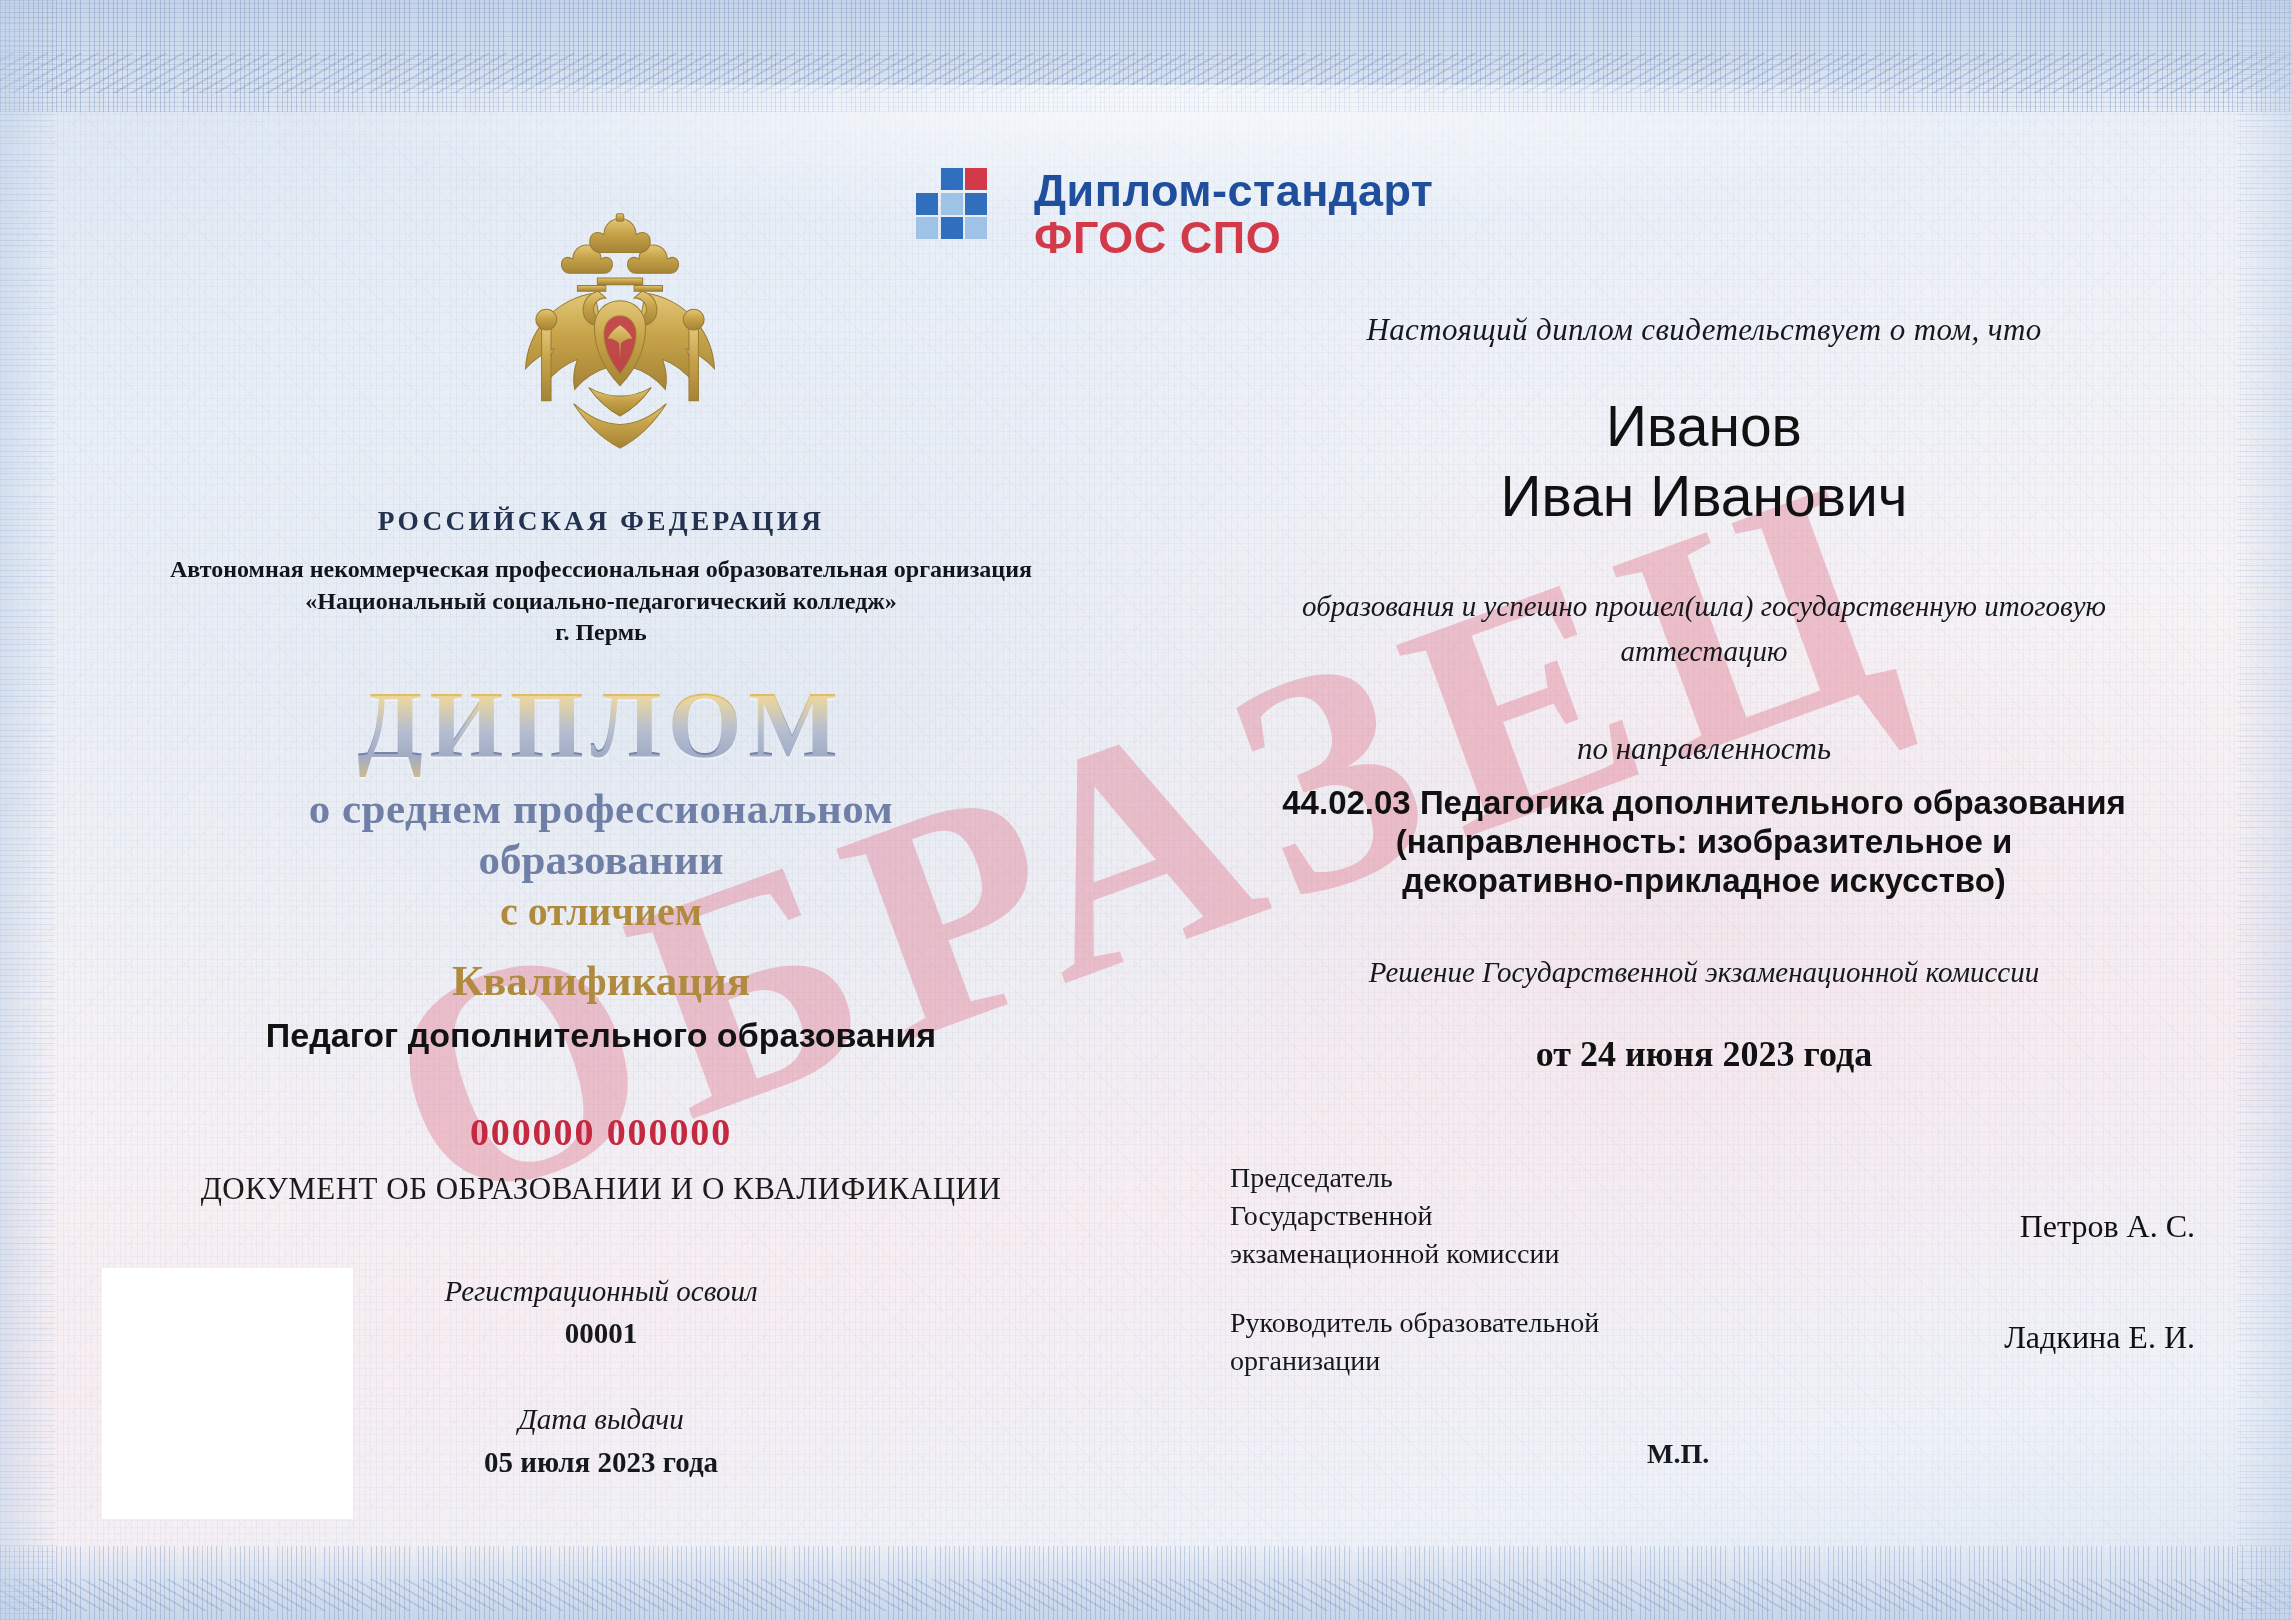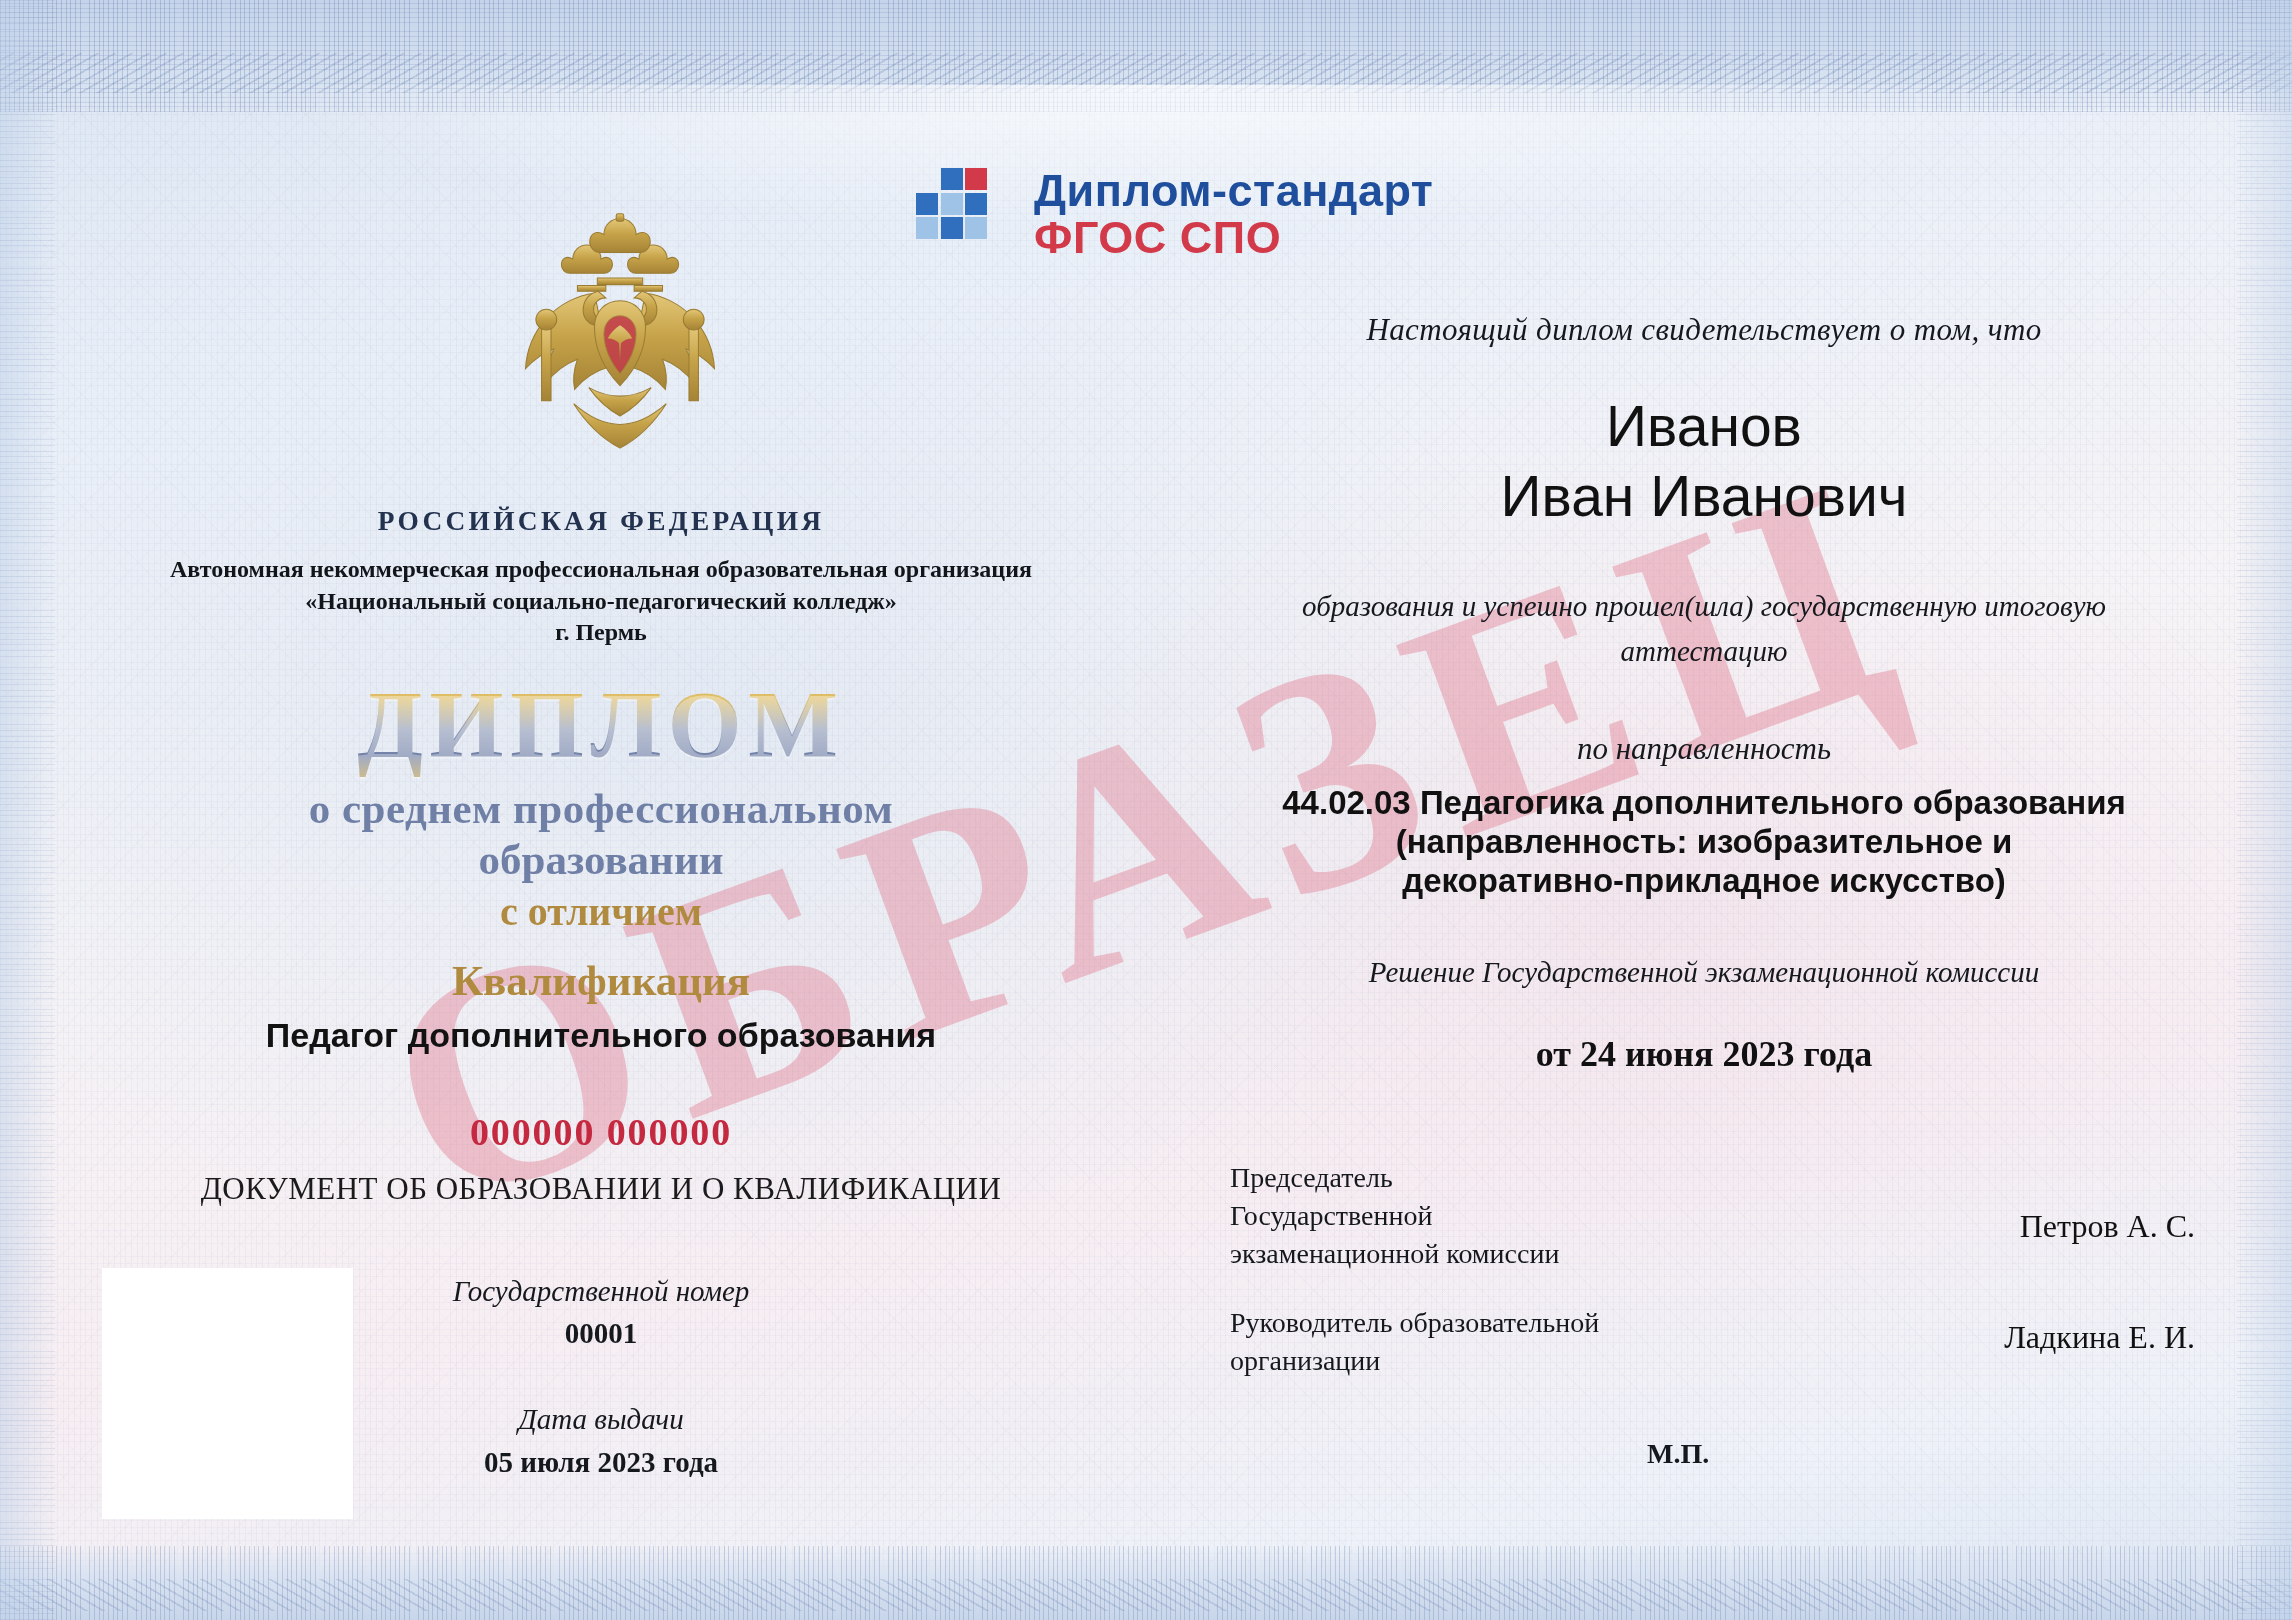--- a/index.html
+++ b/index.html
@@ -474,21 +474,21 @@
       <div>г. Пермь</div>
     </div>
     <div class="diplom-word">ДИПЛОМ</div>
     <div class="sub-1">о среднем профессиональном</div>
     <div class="sub-2">образовании</div>
     <div class="sub-3">с отличием</div>
     <div class="qual-title">Квалификация</div>
     <div class="qual-value">Педагог дополнительного образования</div>
     <div class="blank-number">000000 000000</div>
     <div class="doc-caption">ДОКУМЕНТ ОБ ОБРАЗОВАНИИ И О КВАЛИФИКАЦИИ</div>
-    <div class="reg-label">Государственной номер</div>
+    <div class="reg-label">Регистрационный освоил</div>
     <div class="reg-value">00001</div>
     <div class="date-label">Дата выдачи</div>
     <div class="date-value">05 июля 2023 года</div>
   </div>
 
   <div class="qr">
     <div class="qr-grid" id="qr-grid"><span></span><span></span><span></span><span></span><span></span><span></span><span></span><span style="background: rgb(255, 255, 255);"></span><span></span><span></span><span></span><span></span><span></span><span></span><span style="background: rgb(255, 255, 255);"></span><span style="background: rgb(255, 255, 255);"></span><span></span><span style="background: rgb(255, 255, 255);"></span><span style="background: rgb(255, 255, 255);"></span><span style="background: rgb(255, 255, 255);"></span><span style="background: rgb(255, 255, 255);"></span><span></span><span></span><span style="background: rgb(255, 255, 255);"></span><span style="background: rgb(255, 255, 255);"></span><span style="background: rgb(255, 255, 255);"></span><span></span><span></span><span></span><span></span><span></span><span></span><span></span><span></span><span style="background: rgb(255, 255, 255);"></span><span style="background: rgb(255, 255, 255);"></span><span style="background: rgb(255, 255, 255);"></span><span style="background: rgb(255, 255, 255);"></span><span style="background: rgb(255, 255, 255);"></span><span></span><span style="background: rgb(255, 255, 255);"></span><span style="background: rgb(255, 255, 255);"></span><span></span><span></span><span></span><span></span><span style="background: rgb(255, 255, 255);"></span><span style="background: rgb(255, 255, 255);"></span><span></span><span style="background: rgb(255, 255, 255);"></span><span></span><span></span><span></span><span style="background: rgb(255, 255, 255);"></span><span style="background: rgb(255, 255, 255);"></span><span style="background: rgb(255, 255, 255);"></span><span></span><span></span><span style="background: rgb(255, 255, 255);"></span><span></span><span style="background: rgb(255, 255, 255);"></span><span style="background: rgb(255, 255, 255);"></span><span style="background: rgb(255, 255, 255);"></span><span style="background: rgb(255, 255, 255);"></span><span style="background: rgb(255, 255, 255);"></span><span></span><span></span><span style="background: rgb(255, 255, 255);"></span><span></span><span></span><span></span><span style="background: rgb(255, 255, 255);"></span><span></span><span style="background: rgb(255, 255, 255);"></span><span style="background: rgb(255, 255, 255);"></span><span></span><span></span><span></span><span></span><span style="background: rgb(255, 255, 255);"></span><span style="background: rgb(255, 255, 255);"></span><span></span><span style="background: rgb(255, 255, 255);"></span><span></span><span></span><span style="background: rgb(255, 255, 255);"></span><span style="background: rgb(255, 255, 255);"></span><span style="background: rgb(255, 255, 255);"></span><span style="background: rgb(255, 255, 255);"></span><span style="background: rgb(255, 255, 255);"></span><span></span><span style="background: rgb(255, 255, 255);"></span><span></span><span style="background: rgb(255, 255, 255);"></span><span></span><span></span><span></span><span style="background: rgb(255, 255, 255);"></span><span></span><span></span><span style="background: rgb(255, 255, 255);"></span><span></span><span></span><span></span><span style="background: rgb(255, 255, 255);"></span><span></span><span style="background: rgb(255, 255, 255);"></span><span style="background: rgb(255, 255, 255);"></span><span></span><span style="background: rgb(255, 255, 255);"></span><span></span><span></span><span style="background: rgb(255, 255, 255);"></span><span></span><span></span><span></span><span></span><span></span><span style="background: rgb(255, 255, 255);"></span><span></span><span style="background: rgb(255, 255, 255);"></span><span style="background: rgb(255, 255, 255);"></span><span style="background: rgb(255, 255, 255);"></span><span></span><span style="background: rgb(255, 255, 255);"></span><span></span><span style="background: rgb(255, 255, 255);"></span><span></span><span></span><span></span><span style="background: rgb(255, 255, 255);"></span><span></span><span></span><span style="background: rgb(255, 255, 255);"></span><span></span><span></span><span></span><span style="background: rgb(255, 255, 255);"></span><span></span><span style="background: rgb(255, 255, 255);"></span><span></span><span></span><span></span><span style="background: rgb(255, 255, 255);"></span><span style="background: rgb(255, 255, 255);"></span><span style="background: rgb(255, 255, 255);"></span><span></span><span></span><span style="background: rgb(255, 255, 255);"></span><span style="background: rgb(255, 255, 255);"></span><span style="background: rgb(255, 255, 255);"></span><span style="background: rgb(255, 255, 255);"></span><span style="background: rgb(255, 255, 255);"></span><span style="background: rgb(255, 255, 255);"></span><span style="background: rgb(255, 255, 255);"></span><span style="background: rgb(255, 255, 255);"></span><span style="background: rgb(255, 255, 255);"></span><span style="background: rgb(255, 255, 255);"></span><span></span><span style="background: rgb(255, 255, 255);"></span><span></span><span></span><span></span><span style="background: rgb(255, 255, 255);"></span><span></span><span></span><span style="background: rgb(255, 255, 255);"></span><span style="background: rgb(255, 255, 255);"></span><span style="background: rgb(255, 255, 255);"></span><span style="background: rgb(255, 255, 255);"></span><span style="background: rgb(255, 255, 255);"></span><span></span><span style="background: rgb(255, 255, 255);"></span><span></span><span style="background: rgb(255, 255, 255);"></span><span style="background: rgb(255, 255, 255);"></span><span></span><span></span><span style="background: rgb(255, 255, 255);"></span><span></span><span></span><span></span><span style="background: rgb(255, 255, 255);"></span><span style="background: rgb(255, 255, 255);"></span><span></span><span style="background: rgb(255, 255, 255);"></span><span style="background: rgb(255, 255, 255);"></span><span></span><span></span><span></span><span style="background: rgb(255, 255, 255);"></span><span></span><span style="background: rgb(255, 255, 255);"></span><span style="background: rgb(255, 255, 255);"></span><span style="background: rgb(255, 255, 255);"></span><span style="background: rgb(255, 255, 255);"></span><span style="background: rgb(255, 255, 255);"></span><span></span><span></span><span></span><span></span><span></span><span></span><span></span><span></span><span style="background: rgb(255, 255, 255);"></span><span style="background: rgb(255, 255, 255);"></span><span style="background: rgb(255, 255, 255);"></span><span></span><span></span><span></span><span style="background: rgb(255, 255, 255);"></span><span></span><span style="background: rgb(255, 255, 255);"></span><span></span><span></span><span></span><span style="background: rgb(255, 255, 255);"></span><span style="background: rgb(255, 255, 255);"></span><span style="background: rgb(255, 255, 255);"></span><span style="background: rgb(255, 255, 255);"></span><span></span><span style="background: rgb(255, 255, 255);"></span><span style="background: rgb(255, 255, 255);"></span><span></span><span></span><span></span><span></span><span></span><span></span><span></span><span style="background: rgb(255, 255, 255);"></span><span style="background: rgb(255, 255, 255);"></span><span style="background: rgb(255, 255, 255);"></span><span style="background: rgb(255, 255, 255);"></span><span style="background: rgb(255, 255, 255);"></span><span style="background: rgb(255, 255, 255);"></span><span style="background: rgb(255, 255, 255);"></span><span style="background: rgb(255, 255, 255);"></span><span></span><span></span><span></span><span></span><span></span><span style="background: rgb(255, 255, 255);"></span><span style="background: rgb(255, 255, 255);"></span><span style="background: rgb(255, 255, 255);"></span><span></span><span></span><span style="background: rgb(255, 255, 255);"></span><span style="background: rgb(255, 255, 255);"></span><span style="background: rgb(255, 255, 255);"></span><span style="background: rgb(255, 255, 255);"></span><span></span><span></span><span></span><span style="background: rgb(255, 255, 255);"></span><span style="background: rgb(255, 255, 255);"></span><span style="background: rgb(255, 255, 255);"></span><span style="background: rgb(255, 255, 255);"></span><span style="background: rgb(255, 255, 255);"></span><span style="background: rgb(255, 255, 255);"></span><span style="background: rgb(255, 255, 255);"></span><span style="background: rgb(255, 255, 255);"></span><span style="background: rgb(255, 255, 255);"></span><span style="background: rgb(255, 255, 255);"></span><span></span><span style="background: rgb(255, 255, 255);"></span><span></span><span></span><span></span><span style="background: rgb(255, 255, 255);"></span><span style="background: rgb(255, 255, 255);"></span><span style="background: rgb(255, 255, 255);"></span><span></span><span style="background: rgb(255, 255, 255);"></span><span style="background: rgb(255, 255, 255);"></span><span></span><span style="background: rgb(255, 255, 255);"></span><span style="background: rgb(255, 255, 255);"></span><span></span><span style="background: rgb(255, 255, 255);"></span><span></span><span style="background: rgb(255, 255, 255);"></span><span></span><span></span><span></span><span style="background: rgb(255, 255, 255);"></span><span></span><span></span><span style="background: rgb(255, 255, 255);"></span><span style="background: rgb(255, 255, 255);"></span><span></span><span style="background: rgb(255, 255, 255);"></span><span style="background: rgb(255, 255, 255);"></span><span></span><span></span><span></span><span style="background: rgb(255, 255, 255);"></span><span></span><span></span><span></span><span></span><span></span><span style="background: rgb(255, 255, 255);"></span><span style="background: rgb(255, 255, 255);"></span><span style="background: rgb(255, 255, 255);"></span><span style="background: rgb(255, 255, 255);"></span><span style="background: rgb(255, 255, 255);"></span><span></span><span style="background: rgb(255, 255, 255);"></span><span></span><span style="background: rgb(255, 255, 255);"></span><span></span><span style="background: rgb(255, 255, 255);"></span><span></span><span style="background: rgb(255, 255, 255);"></span><span></span><span style="background: rgb(255, 255, 255);"></span><span></span><span></span><span style="background: rgb(255, 255, 255);"></span><span></span><span></span><span></span><span style="background: rgb(255, 255, 255);"></span><span style="background: rgb(255, 255, 255);"></span><span style="background: rgb(255, 255, 255);"></span><span></span><span style="background: rgb(255, 255, 255);"></span><span style="background: rgb(255, 255, 255);"></span><span style="background: rgb(255, 255, 255);"></span><span style="background: rgb(255, 255, 255);"></span><span></span><span></span><span></span><span></span><span></span><span style="background: rgb(255, 255, 255);"></span><span style="background: rgb(255, 255, 255);"></span><span style="background: rgb(255, 255, 255);"></span><span style="background: rgb(255, 255, 255);"></span><span style="background: rgb(255, 255, 255);"></span><span style="background: rgb(255, 255, 255);"></span><span style="background: rgb(255, 255, 255);"></span><span></span><span style="background: rgb(255, 255, 255);"></span><span style="background: rgb(255, 255, 255);"></span><span></span><span style="background: rgb(255, 255, 255);"></span><span style="background: rgb(255, 255, 255);"></span><span style="background: rgb(255, 255, 255);"></span><span></span><span style="background: rgb(255, 255, 255);"></span><span style="background: rgb(255, 255, 255);"></span><span style="background: rgb(255, 255, 255);"></span><span></span><span style="background: rgb(255, 255, 255);"></span><span></span><span></span><span style="background: rgb(255, 255, 255);"></span><span></span><span></span><span></span><span></span><span></span><span style="background: rgb(255, 255, 255);"></span><span></span><span></span><span></span><span style="background: rgb(255, 255, 255);"></span><span></span><span style="background: rgb(255, 255, 255);"></span><span></span><span style="background: rgb(255, 255, 255);"></span><span style="background: rgb(255, 255, 255);"></span><span></span><span style="background: rgb(255, 255, 255);"></span><span style="background: rgb(255, 255, 255);"></span><span style="background: rgb(255, 255, 255);"></span><span></span><span></span><span></span><span style="background: rgb(255, 255, 255);"></span><span></span><span></span><span style="background: rgb(255, 255, 255);"></span><span></span><span></span><span></span><span style="background: rgb(255, 255, 255);"></span><span style="background: rgb(255, 255, 255);"></span><span></span><span></span><span style="background: rgb(255, 255, 255);"></span><span></span><span style="background: rgb(255, 255, 255);"></span><span style="background: rgb(255, 255, 255);"></span><span style="background: rgb(255, 255, 255);"></span><span style="background: rgb(255, 255, 255);"></span><span></span><span></span><span></span><span></span><span style="background: rgb(255, 255, 255);"></span><span style="background: rgb(255, 255, 255);"></span><span></span><span style="background: rgb(255, 255, 255);"></span><span></span><span style="background: rgb(255, 255, 255);"></span><span></span><span></span><span></span><span style="background: rgb(255, 255, 255);"></span><span></span><span></span><span style="background: rgb(255, 255, 255);"></span><span style="background: rgb(255, 255, 255);"></span><span style="background: rgb(255, 255, 255);"></span><span style="background: rgb(255, 255, 255);"></span><span style="background: rgb(255, 255, 255);"></span><span style="background: rgb(255, 255, 255);"></span><span></span><span></span><span></span><span style="background: rgb(255, 255, 255);"></span><span style="background: rgb(255, 255, 255);"></span><span></span><span></span><span></span><span></span><span style="background: rgb(255, 255, 255);"></span><span></span><span></span><span style="background: rgb(255, 255, 255);"></span><span></span><span style="background: rgb(255, 255, 255);"></span><span></span><span style="background: rgb(255, 255, 255);"></span><span></span><span></span><span></span><span></span><span style="background: rgb(255, 255, 255);"></span><span></span><span></span><span style="background: rgb(255, 255, 255);"></span><span style="background: rgb(255, 255, 255);"></span><span style="background: rgb(255, 255, 255);"></span><span style="background: rgb(255, 255, 255);"></span><span style="background: rgb(255, 255, 255);"></span><span></span><span></span><span></span><span style="background: rgb(255, 255, 255);"></span><span></span><span></span><span style="background: rgb(255, 255, 255);"></span><span style="background: rgb(255, 255, 255);"></span><span style="background: rgb(255, 255, 255);"></span><span></span><span style="background: rgb(255, 255, 255);"></span><span style="background: rgb(255, 255, 255);"></span><span style="background: rgb(255, 255, 255);"></span><span style="background: rgb(255, 255, 255);"></span><span></span><span style="background: rgb(255, 255, 255);"></span><span style="background: rgb(255, 255, 255);"></span><span style="background: rgb(255, 255, 255);"></span><span></span><span></span><span style="background: rgb(255, 255, 255);"></span><span></span><span></span><span style="background: rgb(255, 255, 255);"></span><span></span><span style="background: rgb(255, 255, 255);"></span><span style="background: rgb(255, 255, 255);"></span><span style="background: rgb(255, 255, 255);"></span><span style="background: rgb(255, 255, 255);"></span><span></span><span style="background: rgb(255, 255, 255);"></span><span></span><span></span><span></span><span style="background: rgb(255, 255, 255);"></span><span style="background: rgb(255, 255, 255);"></span><span style="background: rgb(255, 255, 255);"></span><span style="background: rgb(255, 255, 255);"></span><span></span><span></span><span style="background: rgb(255, 255, 255);"></span><span></span><span></span><span></span><span></span><span style="background: rgb(255, 255, 255);"></span><span style="background: rgb(255, 255, 255);"></span><span style="background: rgb(255, 255, 255);"></span><span></span><span style="background: rgb(255, 255, 255);"></span><span></span><span style="background: rgb(255, 255, 255);"></span><span style="background: rgb(255, 255, 255);"></span><span></span><span></span><span style="background: rgb(255, 255, 255);"></span><span style="background: rgb(255, 255, 255);"></span><span style="background: rgb(255, 255, 255);"></span><span></span><span></span><span></span><span></span><span style="background: rgb(255, 255, 255);"></span><span style="background: rgb(255, 255, 255);"></span><span style="background: rgb(255, 255, 255);"></span><span style="background: rgb(255, 255, 255);"></span><span style="background: rgb(255, 255, 255);"></span><span style="background: rgb(255, 255, 255);"></span><span style="background: rgb(255, 255, 255);"></span><span></span><span></span><span></span><span></span><span style="background: rgb(255, 255, 255);"></span><span></span><span style="background: rgb(255, 255, 255);"></span><span></span><span></span><span></span><span></span><span style="background: rgb(255, 255, 255);"></span><span style="background: rgb(255, 255, 255);"></span><span></span><span></span><span style="background: rgb(255, 255, 255);"></span><span style="background: rgb(255, 255, 255);"></span><span style="background: rgb(255, 255, 255);"></span><span style="background: rgb(255, 255, 255);"></span><span style="background: rgb(255, 255, 255);"></span><span style="background: rgb(255, 255, 255);"></span><span style="background: rgb(255, 255, 255);"></span><span style="background: rgb(255, 255, 255);"></span><span></span><span style="background: rgb(255, 255, 255);"></span><span style="background: rgb(255, 255, 255);"></span><span style="background: rgb(255, 255, 255);"></span><span></span><span style="background: rgb(255, 255, 255);"></span><span style="background: rgb(255, 255, 255);"></span><span style="background: rgb(255, 255, 255);"></span><span style="background: rgb(255, 255, 255);"></span><span style="background: rgb(255, 255, 255);"></span><span></span><span style="background: rgb(255, 255, 255);"></span><span style="background: rgb(255, 255, 255);"></span><span style="background: rgb(255, 255, 255);"></span><span style="background: rgb(255, 255, 255);"></span><span></span><span style="background: rgb(255, 255, 255);"></span><span></span><span></span><span style="background: rgb(255, 255, 255);"></span><span></span><span style="background: rgb(255, 255, 255);"></span><span></span><span></span><span></span><span></span><span></span><span></span><span></span><span></span><span style="background: rgb(255, 255, 255);"></span><span style="background: rgb(255, 255, 255);"></span><span style="background: rgb(255, 255, 255);"></span><span></span><span></span><span style="background: rgb(255, 255, 255);"></span><span style="background: rgb(255, 255, 255);"></span><span></span><span style="background: rgb(255, 255, 255);"></span><span style="background: rgb(255, 255, 255);"></span><span></span><span style="background: rgb(255, 255, 255);"></span><span style="background: rgb(255, 255, 255);"></span><span style="background: rgb(255, 255, 255);"></span><span></span><span></span><span></span><span style="background: rgb(255, 255, 255);"></span><span style="background: rgb(255, 255, 255);"></span><span style="background: rgb(255, 255, 255);"></span><span></span><span></span><span></span><span></span><span></span><span style="background: rgb(255, 255, 255);"></span><span></span><span></span><span style="background: rgb(255, 255, 255);"></span><span style="background: rgb(255, 255, 255);"></span><span style="background: rgb(255, 255, 255);"></span><span style="background: rgb(255, 255, 255);"></span><span style="background: rgb(255, 255, 255);"></span><span></span><span style="background: rgb(255, 255, 255);"></span><span style="background: rgb(255, 255, 255);"></span><span style="background: rgb(255, 255, 255);"></span><span style="background: rgb(255, 255, 255);"></span><span style="background: rgb(255, 255, 255);"></span><span></span><span></span><span></span><span></span><span style="background: rgb(255, 255, 255);"></span><span style="background: rgb(255, 255, 255);"></span><span style="background: rgb(255, 255, 255);"></span><span style="background: rgb(255, 255, 255);"></span><span></span><span style="background: rgb(255, 255, 255);"></span><span style="background: rgb(255, 255, 255);"></span><span></span><span></span><span style="background: rgb(255, 255, 255);"></span><span></span><span></span><span></span><span style="background: rgb(255, 255, 255);"></span><span></span><span style="background: rgb(255, 255, 255);"></span><span style="background: rgb(255, 255, 255);"></span><span style="background: rgb(255, 255, 255);"></span><span></span><span></span><span></span><span style="background: rgb(255, 255, 255);"></span><span style="background: rgb(255, 255, 255);"></span><span></span><span style="background: rgb(255, 255, 255);"></span><span></span><span style="background: rgb(255, 255, 255);"></span><span style="background: rgb(255, 255, 255);"></span><span style="background: rgb(255, 255, 255);"></span><span></span><span></span><span style="background: rgb(255, 255, 255);"></span><span style="background: rgb(255, 255, 255);"></span><span style="background: rgb(255, 255, 255);"></span><span></span><span></span><span style="background: rgb(255, 255, 255);"></span><span style="background: rgb(255, 255, 255);"></span><span style="background: rgb(255, 255, 255);"></span><span></span><span></span><span></span><span style="background: rgb(255, 255, 255);"></span><span></span><span style="background: rgb(255, 255, 255);"></span><span></span><span style="background: rgb(255, 255, 255);"></span><span></span><span></span><span></span><span></span><span></span><span style="background: rgb(255, 255, 255);"></span><span style="background: rgb(255, 255, 255);"></span><span style="background: rgb(255, 255, 255);"></span><span style="background: rgb(255, 255, 255);"></span><span></span><span></span><span></span><span style="background: rgb(255, 255, 255);"></span><span style="background: rgb(255, 255, 255);"></span><span style="background: rgb(255, 255, 255);"></span><span></span><span></span><span style="background: rgb(255, 255, 255);"></span><span></span><span style="background: rgb(255, 255, 255);"></span><span></span><span></span><span style="background: rgb(255, 255, 255);"></span><span></span><span></span><span style="background: rgb(255, 255, 255);"></span><span style="background: rgb(255, 255, 255);"></span><span style="background: rgb(255, 255, 255);"></span><span></span><span style="background: rgb(255, 255, 255);"></span><span style="background: rgb(255, 255, 255);"></span><span style="background: rgb(255, 255, 255);"></span><span style="background: rgb(255, 255, 255);"></span><span style="background: rgb(255, 255, 255);"></span><span></span><span></span><span style="background: rgb(255, 255, 255);"></span><span></span><span></span><span style="background: rgb(255, 255, 255);"></span><span style="background: rgb(255, 255, 255);"></span><span></span><span></span><span></span><span style="background: rgb(255, 255, 255);"></span><span></span><span style="background: rgb(255, 255, 255);"></span><span></span><span></span><span></span><span style="background: rgb(255, 255, 255);"></span><span></span><span></span><span></span><span style="background: rgb(255, 255, 255);"></span><span></span><span style="background: rgb(255, 255, 255);"></span><span></span><span></span><span></span><span></span><span></span><span></span><span></span><span style="background: rgb(255, 255, 255);"></span><span></span><span></span><span style="background: rgb(255, 255, 255);"></span><span style="background: rgb(255, 255, 255);"></span><span></span><span></span><span></span><span></span><span style="background: rgb(255, 255, 255);"></span><span style="background: rgb(255, 255, 255);"></span><span></span><span></span><span></span><span style="background: rgb(255, 255, 255);"></span><span style="background: rgb(255, 255, 255);"></span><span></span><span></span><span></span><span></span><span></span><span style="background: rgb(255, 255, 255);"></span><span></span><span></span><span></span><span></span><span></span><span></span><span></span><span></span><span></span><span style="background: rgb(255, 255, 255);"></span><span style="background: rgb(255, 255, 255);"></span><span></span><span style="background: rgb(255, 255, 255);"></span><span></span><span style="background: rgb(255, 255, 255);"></span><span></span><span style="background: rgb(255, 255, 255);"></span><span style="background: rgb(255, 255, 255);"></span><span style="background: rgb(255, 255, 255);"></span><span style="background: rgb(255, 255, 255);"></span><span></span><span style="background: rgb(255, 255, 255);"></span><span style="background: rgb(255, 255, 255);"></span><span style="background: rgb(255, 255, 255);"></span><span style="background: rgb(255, 255, 255);"></span><span style="background: rgb(255, 255, 255);"></span><span style="background: rgb(255, 255, 255);"></span><span style="background: rgb(255, 255, 255);"></span><span style="background: rgb(255, 255, 255);"></span><span></span><span style="background: rgb(255, 255, 255);"></span><span></span><span></span><span style="background: rgb(255, 255, 255);"></span><span style="background: rgb(255, 255, 255);"></span><span style="background: rgb(255, 255, 255);"></span><span></span><span style="background: rgb(255, 255, 255);"></span><span></span><span style="background: rgb(255, 255, 255);"></span><span></span><span style="background: rgb(255, 255, 255);"></span><span></span><span></span><span style="background: rgb(255, 255, 255);"></span><span></span><span></span><span style="background: rgb(255, 255, 255);"></span><span></span><span style="background: rgb(255, 255, 255);"></span><span style="background: rgb(255, 255, 255);"></span><span></span><span style="background: rgb(255, 255, 255);"></span><span style="background: rgb(255, 255, 255);"></span><span></span><span style="background: rgb(255, 255, 255);"></span><span></span><span></span><span></span><span></span><span></span><span></span><span style="background: rgb(255, 255, 255);"></span><span style="background: rgb(255, 255, 255);"></span><span style="background: rgb(255, 255, 255);"></span><span style="background: rgb(255, 255, 255);"></span><span></span><span style="background: rgb(255, 255, 255);"></span><span style="background: rgb(255, 255, 255);"></span><span style="background: rgb(255, 255, 255);"></span><span></span><span></span><span></span><span></span><span style="background: rgb(255, 255, 255);"></span><span style="background: rgb(255, 255, 255);"></span><span style="background: rgb(255, 255, 255);"></span><span style="background: rgb(255, 255, 255);"></span><span style="background: rgb(255, 255, 255);"></span><span style="background: rgb(255, 255, 255);"></span><span style="background: rgb(255, 255, 255);"></span><span style="background: rgb(255, 255, 255);"></span><span style="background: rgb(255, 255, 255);"></span><span style="background: rgb(255, 255, 255);"></span><span></span><span></span><span></span><span style="background: rgb(255, 255, 255);"></span><span style="background: rgb(255, 255, 255);"></span><span></span><span></span><span style="background: rgb(255, 255, 255);"></span><span style="background: rgb(255, 255, 255);"></span><span></span><span></span><span style="background: rgb(255, 255, 255);"></span><span style="background: rgb(255, 255, 255);"></span><span></span><span></span><span style="background: rgb(255, 255, 255);"></span><span style="background: rgb(255, 255, 255);"></span><span></span><span style="background: rgb(255, 255, 255);"></span><span></span><span style="background: rgb(255, 255, 255);"></span><span></span><span style="background: rgb(255, 255, 255);"></span><span></span><span></span><span></span><span></span><span></span><span></span><span></span><span></span><span></span><span style="background: rgb(255, 255, 255);"></span><span style="background: rgb(255, 255, 255);"></span><span style="background: rgb(255, 255, 255);"></span><span></span><span></span><span style="background: rgb(255, 255, 255);"></span><span style="background: rgb(255, 255, 255);"></span><span style="background: rgb(255, 255, 255);"></span><span style="background: rgb(255, 255, 255);"></span><span style="background: rgb(255, 255, 255);"></span><span style="background: rgb(255, 255, 255);"></span><span style="background: rgb(255, 255, 255);"></span><span></span><span style="background: rgb(255, 255, 255);"></span><span style="background: rgb(255, 255, 255);"></span><span style="background: rgb(255, 255, 255);"></span><span></span><span></span><span></span><span style="background: rgb(255, 255, 255);"></span><span style="background: rgb(255, 255, 255);"></span><span style="background: rgb(255, 255, 255);"></span><span style="background: rgb(255, 255, 255);"></span><span style="background: rgb(255, 255, 255);"></span><span style="background: rgb(255, 255, 255);"></span><span style="background: rgb(255, 255, 255);"></span><span></span><span style="background: rgb(255, 255, 255);"></span><span style="background: rgb(255, 255, 255);"></span><span style="background: rgb(255, 255, 255);"></span><span style="background: rgb(255, 255, 255);"></span><span style="background: rgb(255, 255, 255);"></span><span></span><span style="background: rgb(255, 255, 255);"></span><span></span><span></span><span style="background: rgb(255, 255, 255);"></span><span></span><span style="background: rgb(255, 255, 255);"></span><span></span><span style="background: rgb(255, 255, 255);"></span><span style="background: rgb(255, 255, 255);"></span><span style="background: rgb(255, 255, 255);"></span><span style="background: rgb(255, 255, 255);"></span><span></span><span style="background: rgb(255, 255, 255);"></span><span style="background: rgb(255, 255, 255);"></span><span></span><span></span><span style="background: rgb(255, 255, 255);"></span><span></span><span style="background: rgb(255, 255, 255);"></span><span style="background: rgb(255, 255, 255);"></span><span style="background: rgb(255, 255, 255);"></span><span style="background: rgb(255, 255, 255);"></span><span></span><span></span><span></span><span></span><span></span><span style="background: rgb(255, 255, 255);"></span><span></span><span></span><span></span><span style="background: rgb(255, 255, 255);"></span><span></span><span style="background: rgb(255, 255, 255);"></span><span style="background: rgb(255, 255, 255);"></span><span></span><span style="background: rgb(255, 255, 255);"></span><span></span><span></span><span></span><span></span><span style="background: rgb(255, 255, 255);"></span><span style="background: rgb(255, 255, 255);"></span><span></span><span style="background: rgb(255, 255, 255);"></span><span></span><span></span><span style="background: rgb(255, 255, 255);"></span><span></span><span style="background: rgb(255, 255, 255);"></span><span></span><span></span><span style="background: rgb(255, 255, 255);"></span><span></span><span></span><span></span><span></span><span style="background: rgb(255, 255, 255);"></span><span></span><span></span><span style="background: rgb(255, 255, 255);"></span><span></span><span></span><span></span><span style="background: rgb(255, 255, 255);"></span><span></span><span style="background: rgb(255, 255, 255);"></span><span></span><span style="background: rgb(255, 255, 255);"></span><span style="background: rgb(255, 255, 255);"></span><span></span><span style="background: rgb(255, 255, 255);"></span><span></span><span style="background: rgb(255, 255, 255);"></span><span></span><span></span><span style="background: rgb(255, 255, 255);"></span><span></span><span style="background: rgb(255, 255, 255);"></span><span></span><span style="background: rgb(255, 255, 255);"></span><span style="background: rgb(255, 255, 255);"></span><span style="background: rgb(255, 255, 255);"></span><span style="background: rgb(255, 255, 255);"></span><span style="background: rgb(255, 255, 255);"></span><span style="background: rgb(255, 255, 255);"></span><span></span><span></span><span></span><span></span><span style="background: rgb(255, 255, 255);"></span><span style="background: rgb(255, 255, 255);"></span><span></span><span style="background: rgb(255, 255, 255);"></span><span></span><span></span><span></span><span style="background: rgb(255, 255, 255);"></span><span></span><span style="background: rgb(255, 255, 255);"></span><span></span><span></span><span style="background: rgb(255, 255, 255);"></span><span></span><span style="background: rgb(255, 255, 255);"></span><span style="background: rgb(255, 255, 255);"></span><span style="background: rgb(255, 255, 255);"></span><span></span><span style="background: rgb(255, 255, 255);"></span><span style="background: rgb(255, 255, 255);"></span><span style="background: rgb(255, 255, 255);"></span><span></span><span></span><span></span><span style="background: rgb(255, 255, 255);"></span><span style="background: rgb(255, 255, 255);"></span><span></span><span></span><span></span><span></span><span style="background: rgb(255, 255, 255);"></span><span></span><span style="background: rgb(255, 255, 255);"></span><span style="background: rgb(255, 255, 255);"></span><span></span><span></span><span style="background: rgb(255, 255, 255);"></span><span style="background: rgb(255, 255, 255);"></span><span style="background: rgb(255, 255, 255);"></span><span style="background: rgb(255, 255, 255);"></span><span style="background: rgb(255, 255, 255);"></span><span></span><span style="background: rgb(255, 255, 255);"></span><span style="background: rgb(255, 255, 255);"></span><span></span><span></span><span style="background: rgb(255, 255, 255);"></span><span></span><span></span><span style="background: rgb(255, 255, 255);"></span><span></span><span></span><span></span><span style="background: rgb(255, 255, 255);"></span><span style="background: rgb(255, 255, 255);"></span><span></span><span style="background: rgb(255, 255, 255);"></span><span></span><span style="background: rgb(255, 255, 255);"></span><span style="background: rgb(255, 255, 255);"></span><span></span><span></span><span></span><span style="background: rgb(255, 255, 255);"></span><span style="background: rgb(255, 255, 255);"></span><span style="background: rgb(255, 255, 255);"></span><span style="background: rgb(255, 255, 255);"></span><span style="background: rgb(255, 255, 255);"></span><span></span><span></span><span></span><span></span><span></span><span></span><span></span><span style="background: rgb(255, 255, 255);"></span><span></span><span></span><span></span><span></span><span style="background: rgb(255, 255, 255);"></span><span></span><span style="background: rgb(255, 255, 255);"></span><span></span><span></span><span style="background: rgb(255, 255, 255);"></span><span></span><span style="background: rgb(255, 255, 255);"></span><span style="background: rgb(255, 255, 255);"></span><span></span><span style="background: rgb(255, 255, 255);"></span><span></span><span style="background: rgb(255, 255, 255);"></span><span style="background: rgb(255, 255, 255);"></span><span style="background: rgb(255, 255, 255);"></span><span style="background: rgb(255, 255, 255);"></span><span style="background: rgb(255, 255, 255);"></span><span></span><span></span><span style="background: rgb(255, 255, 255);"></span><span style="background: rgb(255, 255, 255);"></span></div>
   </div>
 
   <div class="right-col">

